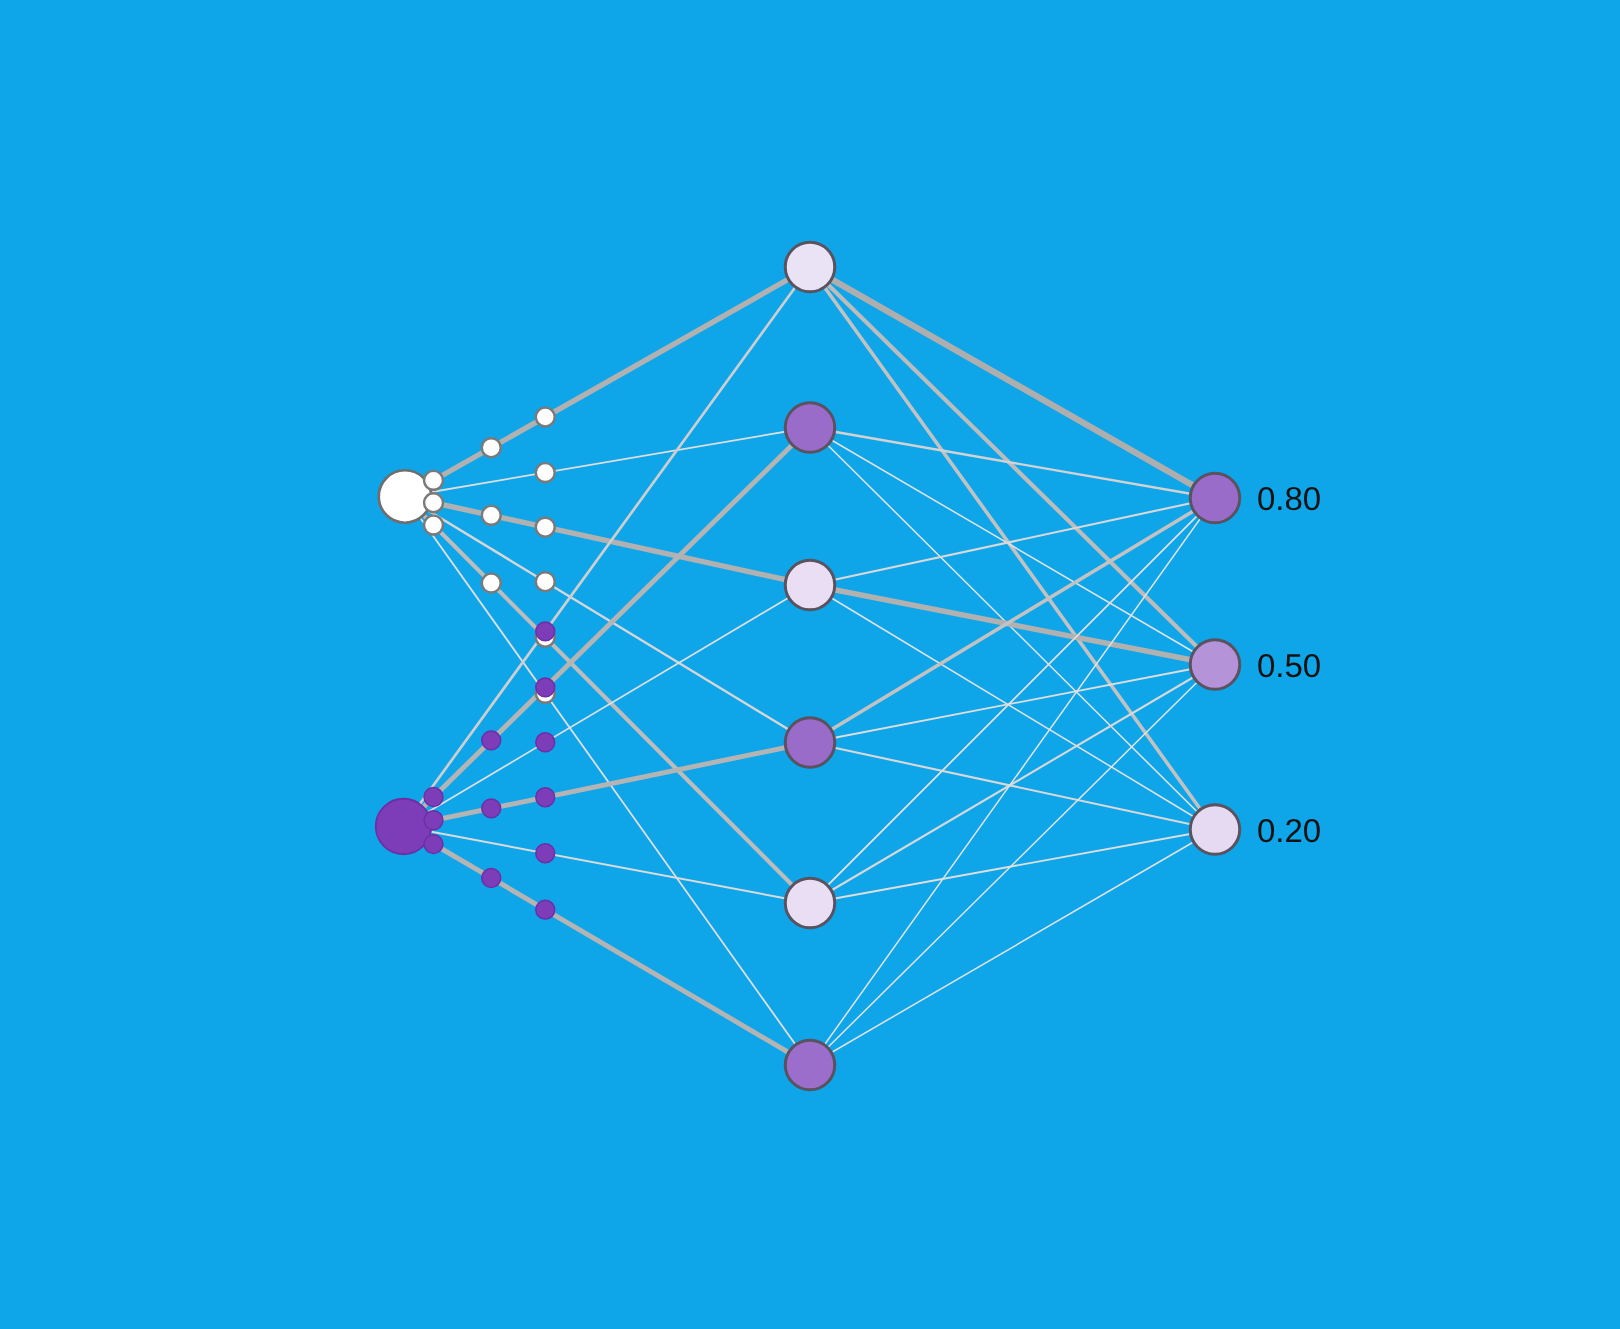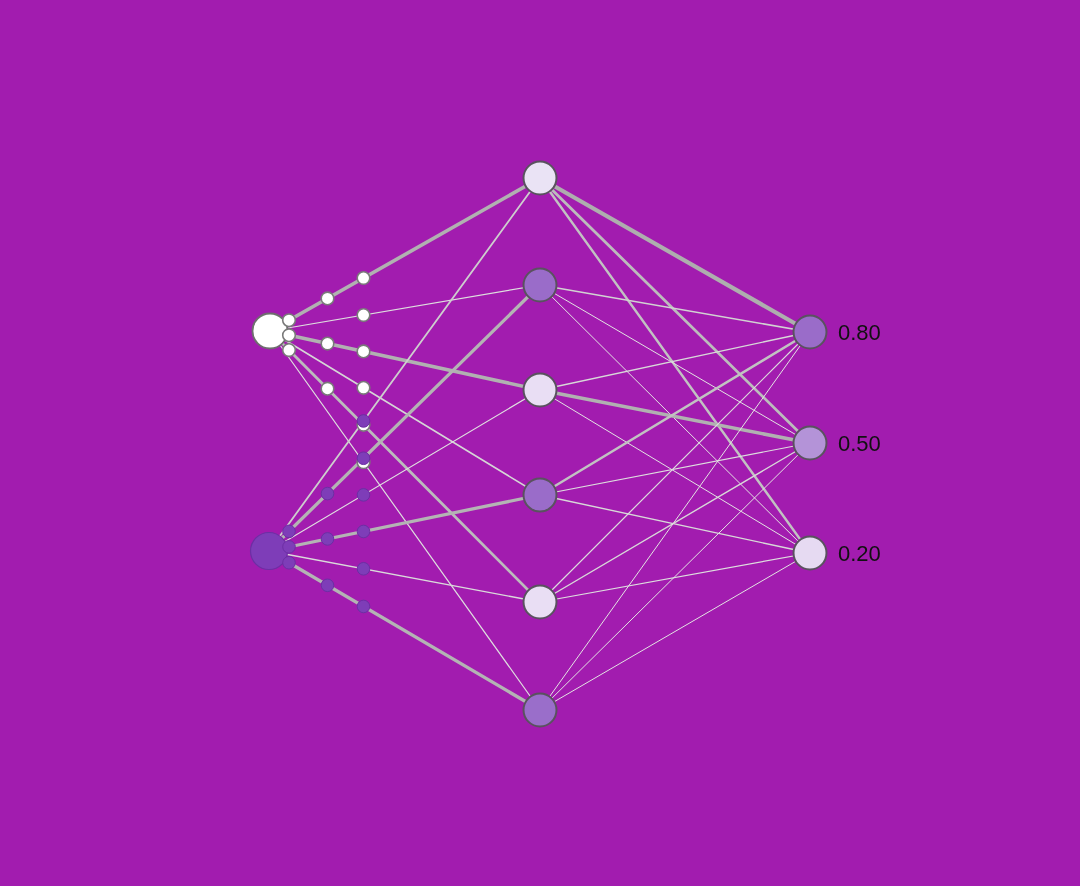--- a/index.html
+++ b/index.html
@@ -5,21 +5,21 @@
   html, body {
     margin: 0;
     padding: 0;
     background: #ffffff;
     font-family: "Liberation Sans", sans-serif;
   }
   .figure {
     position: relative;
     width: 1080px;
     height: 886px;
-    background: #a21caf;
+    background: #0ea5e9;
     overflow: hidden;
   }
   svg { display: block; }
   text.out-label {
     font-family: "Liberation Sans", sans-serif;
     font-size: 22px;
     fill: #111111;
   }
 </style>
 </head>

